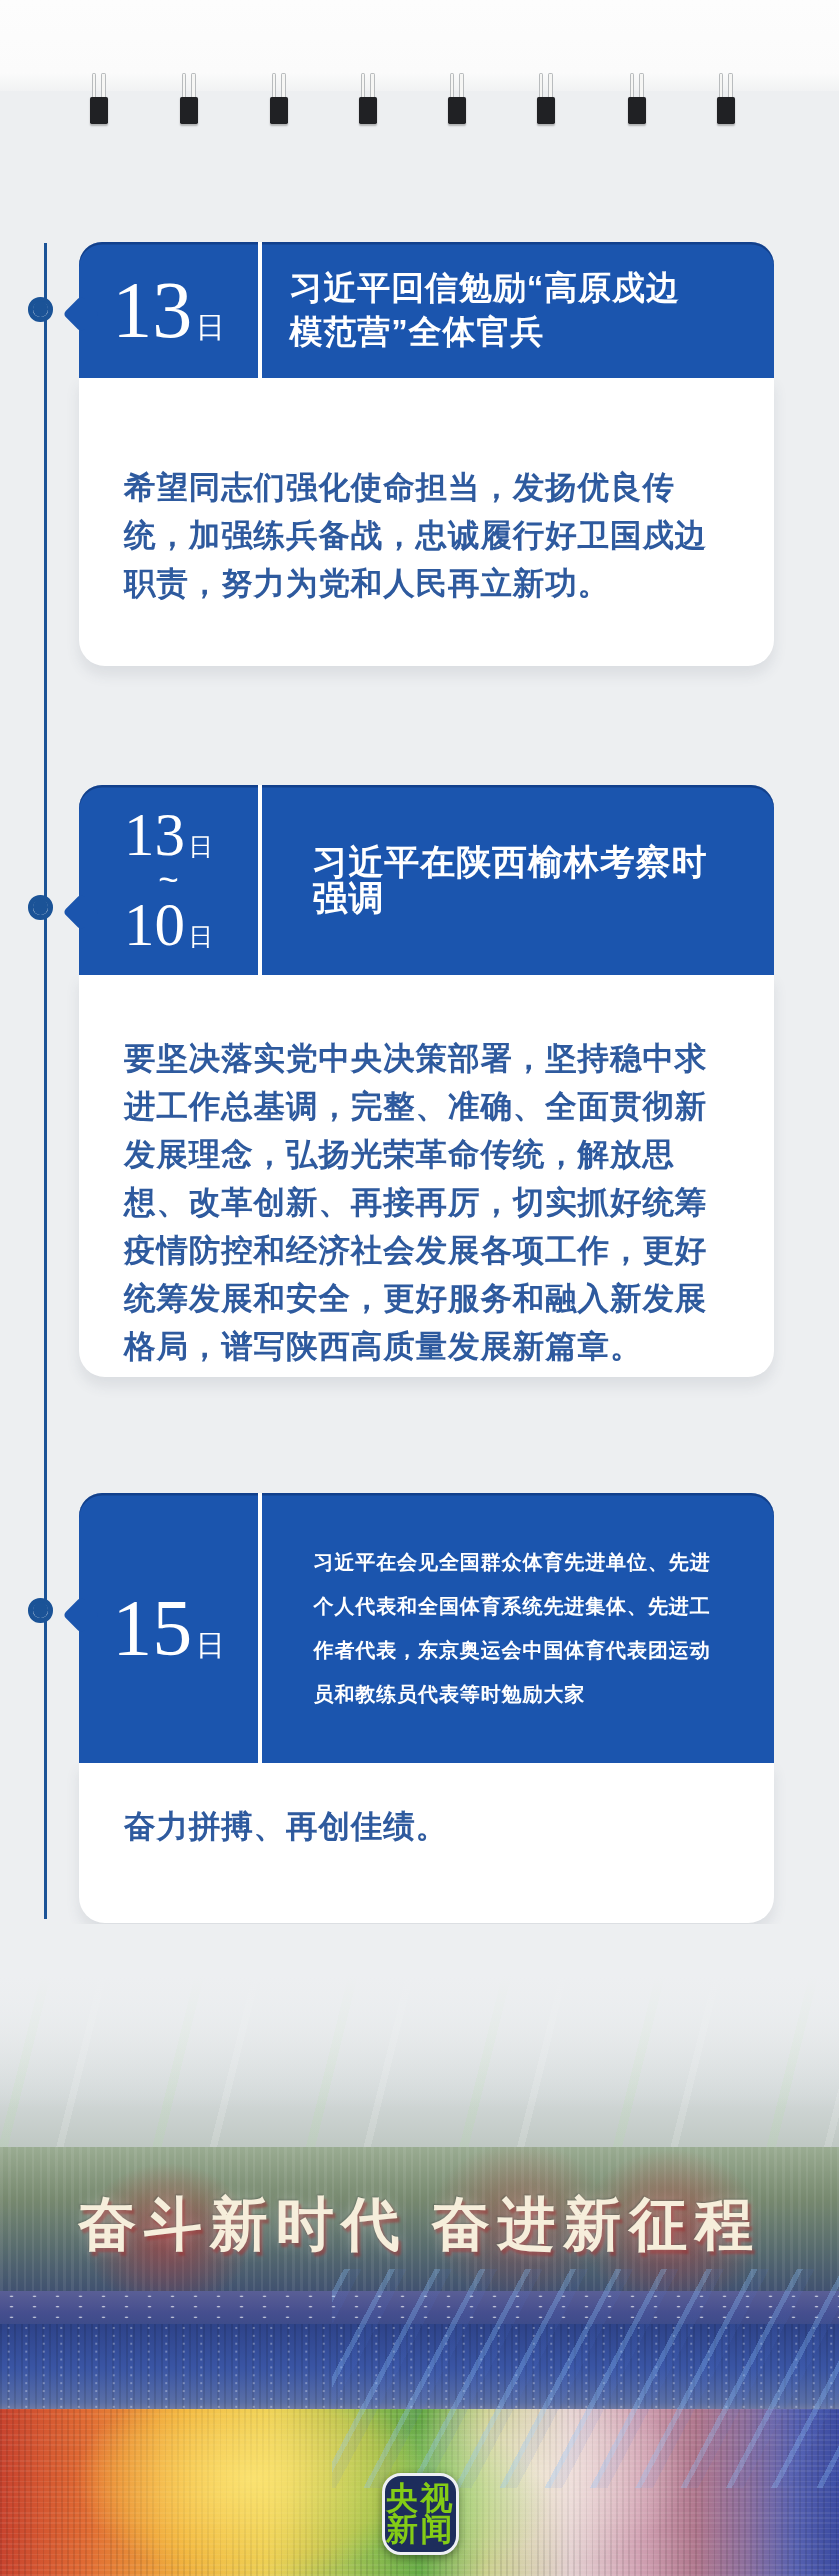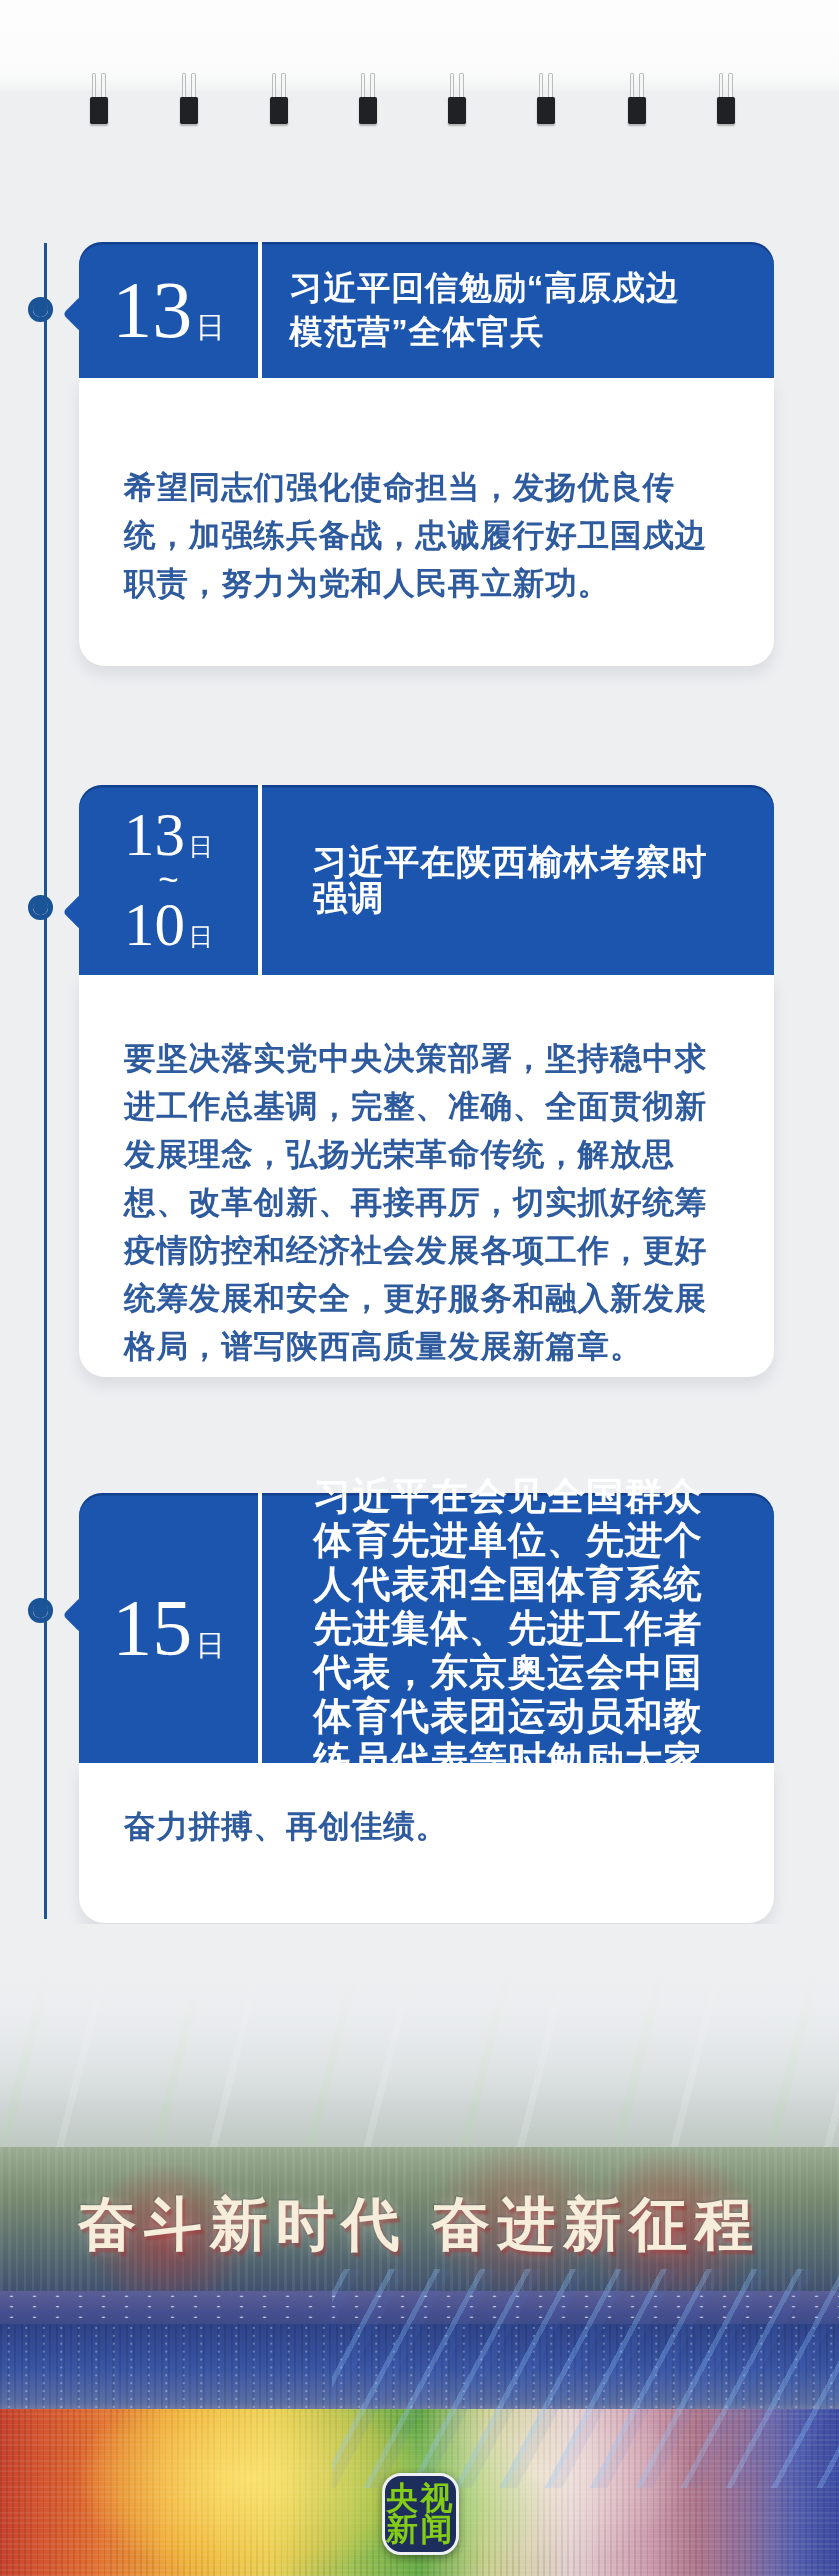--- a/index.html
+++ b/index.html
@@ -37,21 +37,21 @@
   .date-num { font-size:80px; line-height:.95; font-weight:400; }
   .date-num.small { font-size:61px; line-height:.95; }
   .date-suffix { font-size:29px; margin-left:3.5px; }
   .date-suffix.small { font-size:24.5px; }
   .date-tilde { font-size:35px; line-height:31.5px; font-family:"Liberation Sans", sans-serif; }
   .vdivider { flex:0 0 3.5px; background:#fff; }
   .card-title { flex:1; display:flex; align-items:center; margin:0;
     font-weight:bold; color:#fff; }
   .t1 { font-size:33px; line-height:44px; padding:12.2px 61px 12.2px 28px; letter-spacing:0.9px; }
   .t2 { font-size:35px; line-height:36px; padding:12.2px 35px 12.2px 51px; letter-spacing:0.9px; }
-  .t3 { font-size:38px; line-height:44px; padding:17.5px 63px 17.5px 52px; letter-spacing:0.9px; }
+  .t3 { font-size:20px; line-height:44px; padding:17.5px 63px 17.5px 52px; letter-spacing:0.9px; }
   .card-body { background:#ffffff; border-radius:0 0 26px 26px;
     box-shadow:0 8.7px 14px rgba(60,70,90,.10); }
   .card-body p { font-family:"Liberation Serif", serif; font-weight:bold; color:#2e5a9e;
     font-size:31.5px; line-height:48px; letter-spacing:0.9px; }
   .b1 { height:288px; padding:86px 52px 0 45px; }
   .b2 { height:402px; padding:60px 52px 0 45px; }
   .b3 { height:160px; padding:40px 52px 8px 45px; }
 
   
   .photo { position:absolute; left:0; top:1924px; width:839px; height:652px; overflow:hidden; }

